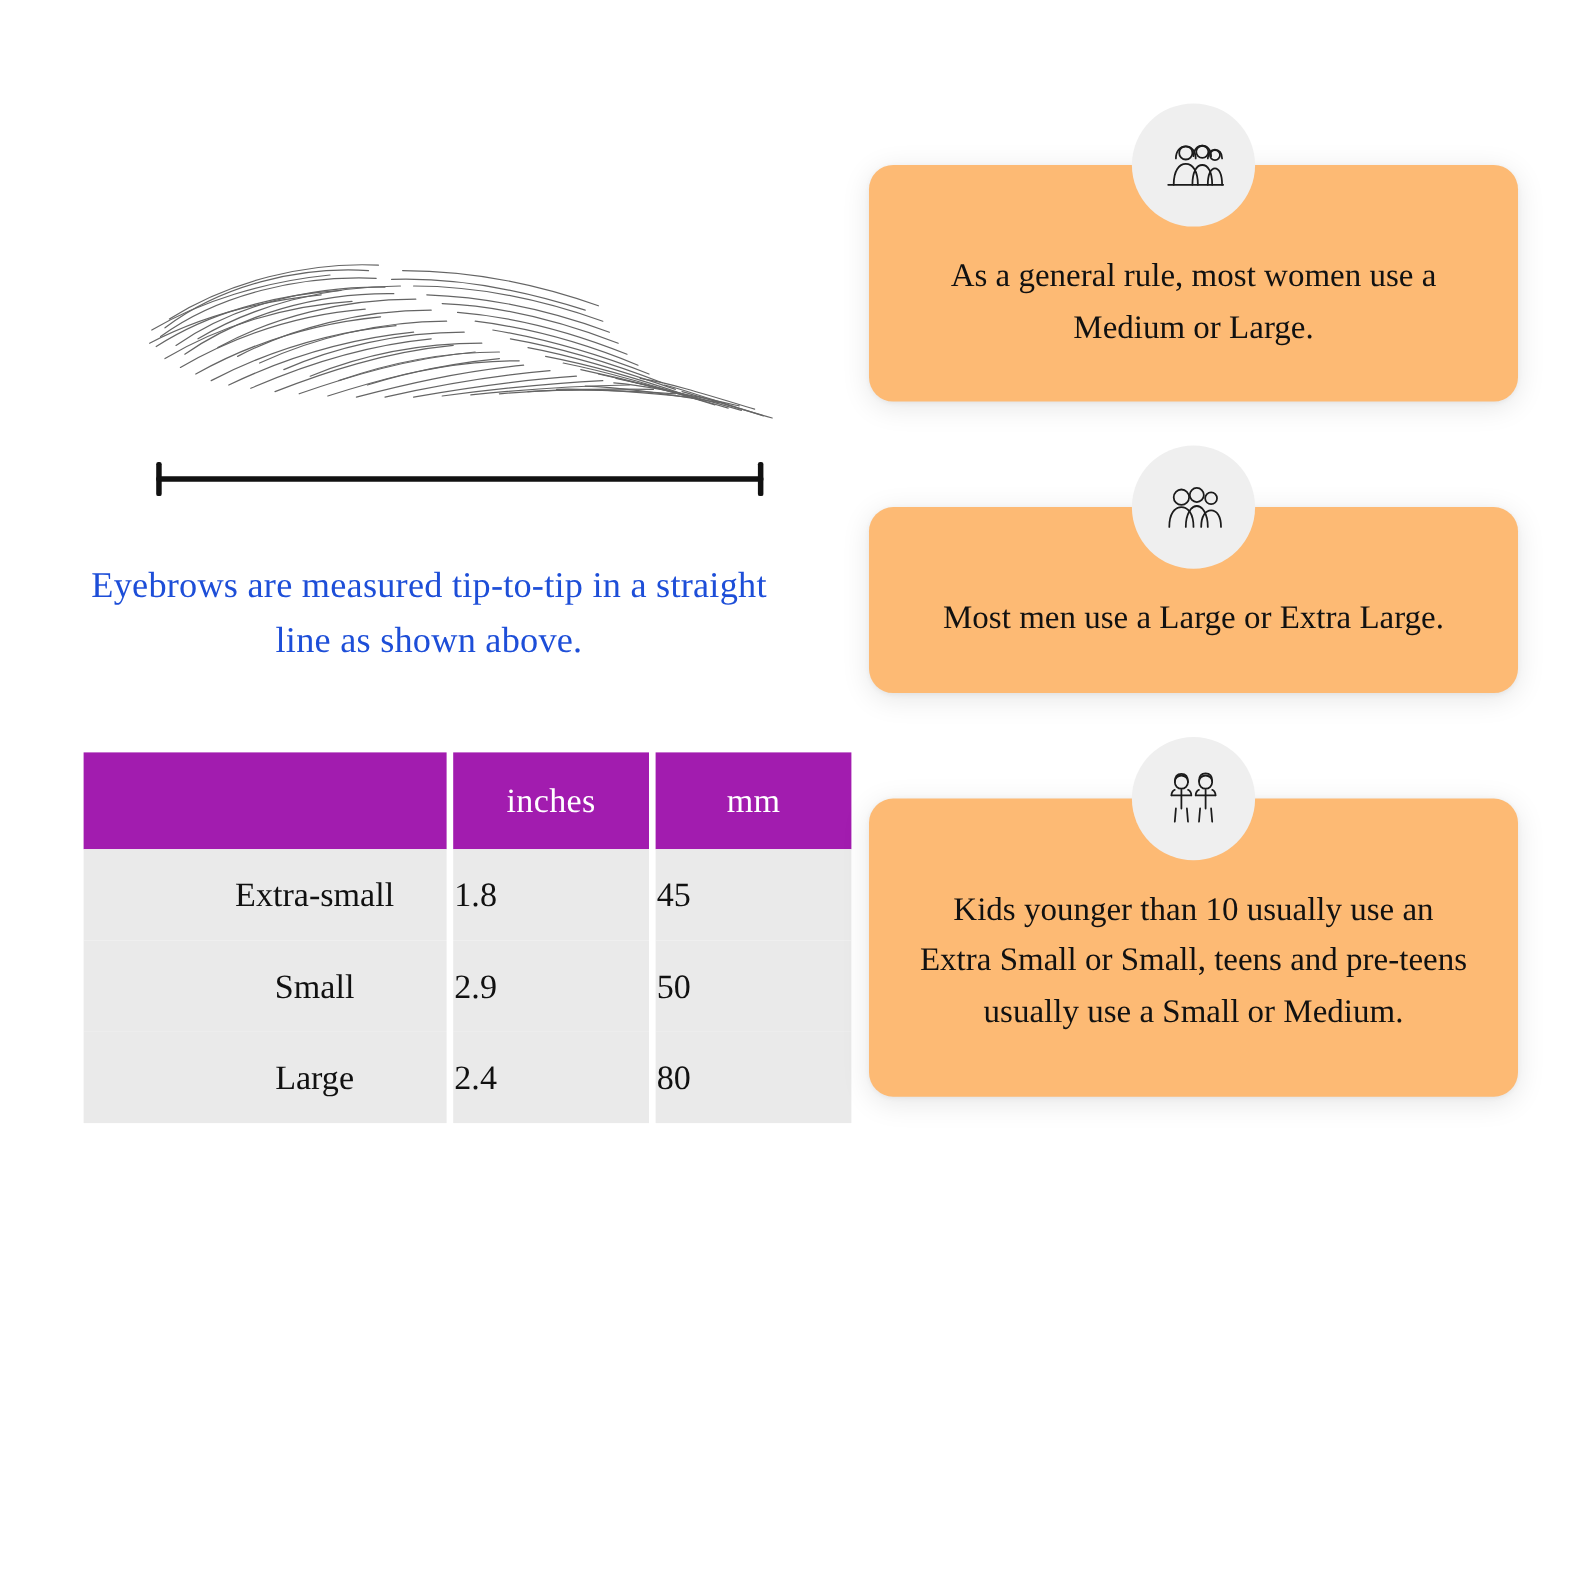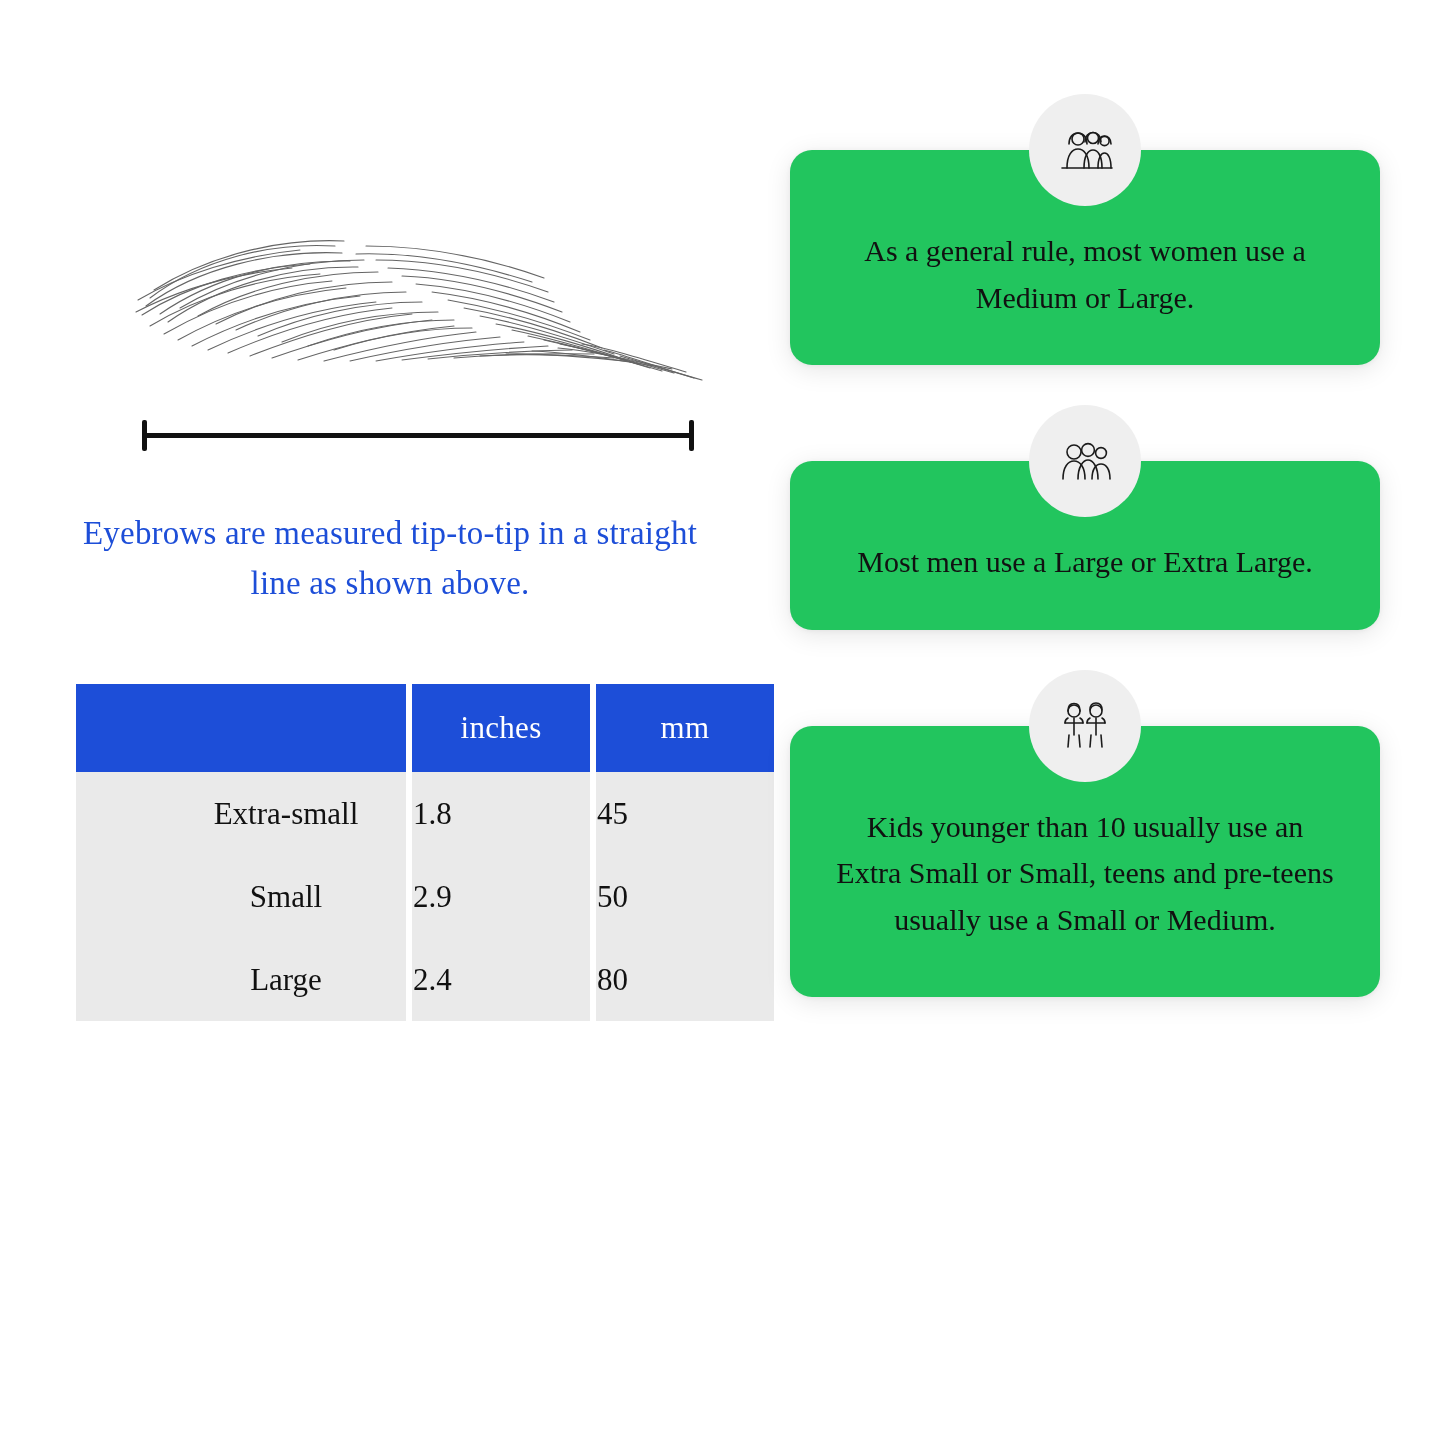--- a/index.html
+++ b/index.html
@@ -79,21 +79,21 @@
 
   
   .size-table {
     margin-top: 76px;
     width: 695px;
     border-collapse: separate;
     border-spacing: 6px 0;
     table-layout: fixed;
   }
   .size-table th {
-    background: #1d4ed8;
+    background: #a21caf;
     color: #ffffff;
     font-weight: normal;
     font-size: 31px;
     height: 86px;
     vertical-align: middle;
     text-align: center;
     letter-spacing: 0.3px;
   }
   .size-table th.label-head {
     text-align: left;
@@ -121,21 +121,21 @@
     position: absolute;
     left: 790px;
     top: 150px;
     width: 590px;
   }
   .card-wrap {
     position: relative;
     margin-bottom: 96px;
   }
   .card {
-    background: #22c55e;
+    background: #fdba74;
     border-radius: 22px;
     box-shadow: 0 5px 26px rgba(0,0,0,0.10), 0 1px 5px rgba(0,0,0,0.05);
     padding: 78px 46px 44px 46px;
     text-align: center;
     font-size: 30px;
     line-height: 1.55;
     color: #111;
     min-height: 120px;
     box-sizing: border-box;
   }

